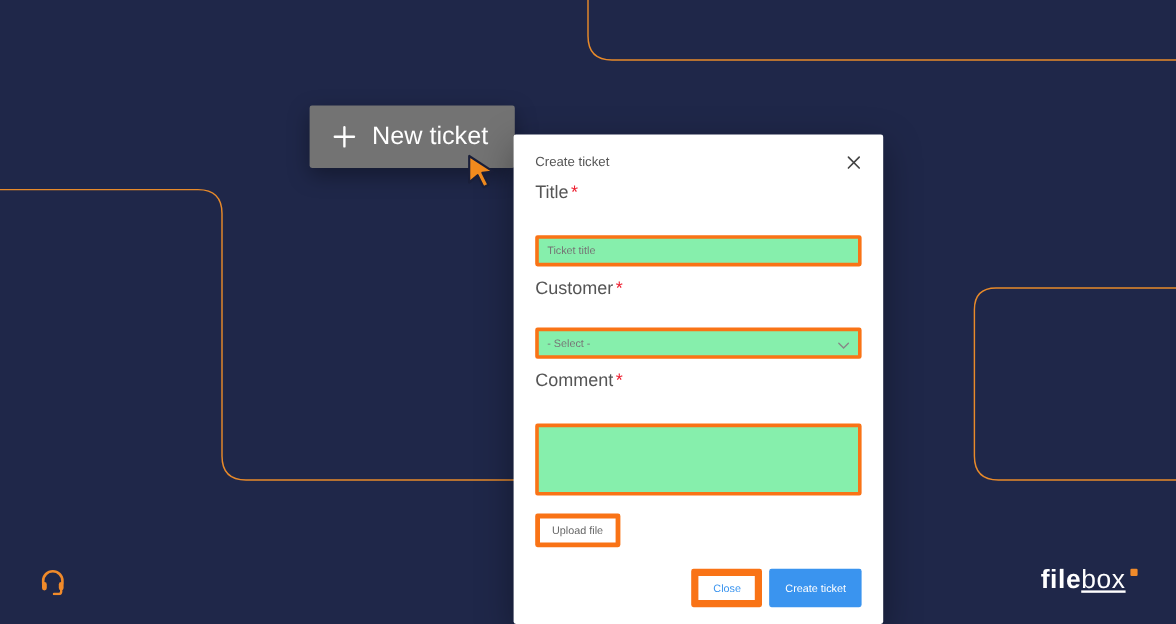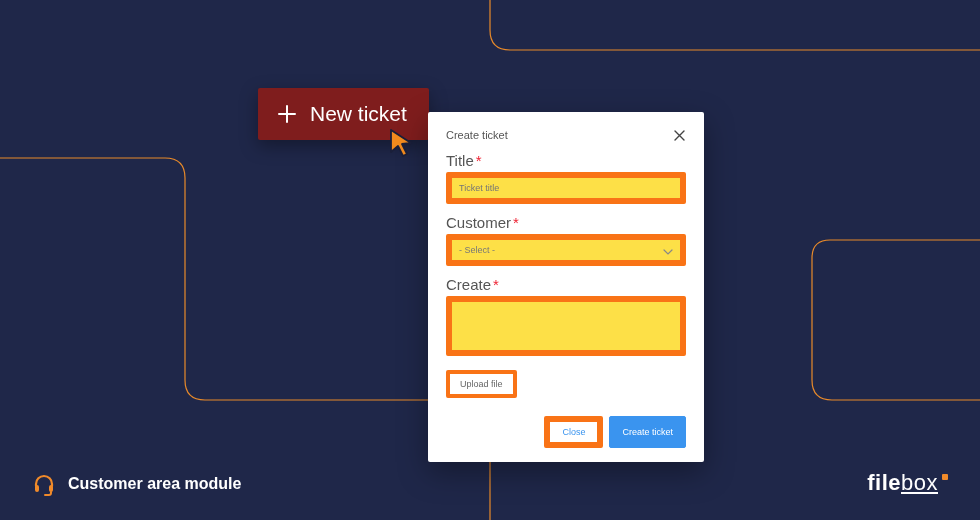--- a/index.html
+++ b/index.html
@@ -13,21 +13,21 @@
     position: absolute;
     stroke: #e88a2a;
     fill: none;
     stroke-width: 1.2;
   }
   
   .new-ticket-btn {
     position: absolute;
     left: 258px;
     top: 88px;
-    background: #7f1d1d;
+    background: #737373;
     color: #fff;
     border: none;
     padding: 14px 22px 14px 18px;
     font-size: 21px;
     display: flex;
     align-items: center;
     gap: 12px;
     box-shadow: 0 6px 18px rgba(0,0,0,0.35);
     cursor: pointer;
     border-radius: 2px;
@@ -38,21 +38,21 @@
   }
   .cursor-arrow {
     position: absolute;
     left: 388px;
     top: 128px;
   }
   .dialog {
     position: absolute;
     left: 428px;
     top: 112px;
-    width: 276px;
+    width: 308px;
     background: #fff;
     border-radius: 2px;
     box-shadow: 0 10px 30px rgba(0,0,0,0.35);
     padding: 16px 18px 14px 18px;
     font-size: 10px;
     color: #444;
   }
   .dialog-header {
     display: flex;
     justify-content: space-between;
@@ -68,27 +68,28 @@
   .field { margin-bottom: 10px; }
   .field-label {
     font-size: 15px;
     color: #555;
     margin-bottom: 3px;
     display: block;
   }
   .req { color: #e23; margin-left: 2px; }
   .text-input, .select-input, .textarea-input {
     width: 100%;
-    border: 6px solid #f97316;
+    border: 3px solid #f97316;
     border-radius: 2px;
     font-size: 9px;
     color: #777;
-    background: #fde047;
+    background: #86efac;
     padding: 5px 7px;
     font-family: inherit;
+    margin-top: 24px;
   }
   .select-input {
     position: relative;
     display: flex;
     justify-content: space-between;
     align-items: flex-end;
     cursor: pointer;
   }
   .select-caret { display: inline-flex; }
   .textarea-input {
@@ -218,21 +219,21 @@
       <span class="select-caret">
         <svg width="10" height="6" viewBox="0 0 10 6">
             <path d="M1 1 L5 5 L9 1" stroke="#888" stroke-width="1.2" fill="none" stroke-linecap="round"></path>
           </svg>
       </span>
     </div>
   </div>
 
   <div class="field">
     <label class="field-label">
-      <span>Create</span><span class="req">*</span>
+      <span>Comment</span><span class="req">*</span>
     </label>
     <textarea class="textarea-input" style=""></textarea>
   </div>
 
   <button class="upload-btn">Upload file</button>
 
   <div class="dialog-actions">
     <button class="btn-outline">Close</button>
     <button class="btn-primary">Create ticket</button>
   </div>
@@ -240,20 +241,19 @@
 
 <div class="footer-left">
   <span class="headset-icon">
     <svg width="24" height="24" viewBox="0 0 24 24">
       <path d="M4 14 v-2 a8 8 0 0 1 16 0 v2" fill="none" stroke="#f08a2a" stroke-width="2.2" stroke-linecap="round"></path>
       <rect x="3" y="13" width="4" height="7" rx="2" fill="#f08a2a"></rect>
       <rect x="17" y="13" width="4" height="7" rx="2" fill="#f08a2a"></rect>
       <path d="M19 20 v1 a2 2 0 0 1 -2 2 h-4" fill="none" stroke="#f08a2a" stroke-width="2" stroke-linecap="round"></path>
     </svg>
   </span>
-  <span>Customer area module</span>
 </div>
 
 <div class="footer-right">
   <span>file</span>
     <span class="brand-suffix">box</span>
   <span class="brand-dot"></span>
 </div>
 
 </body></html>

